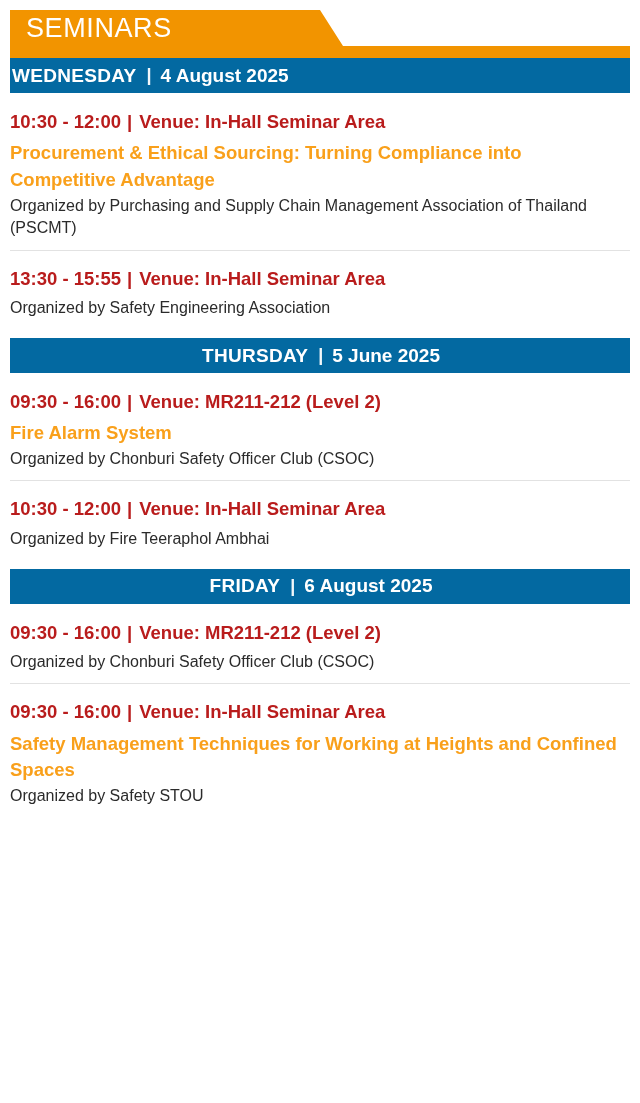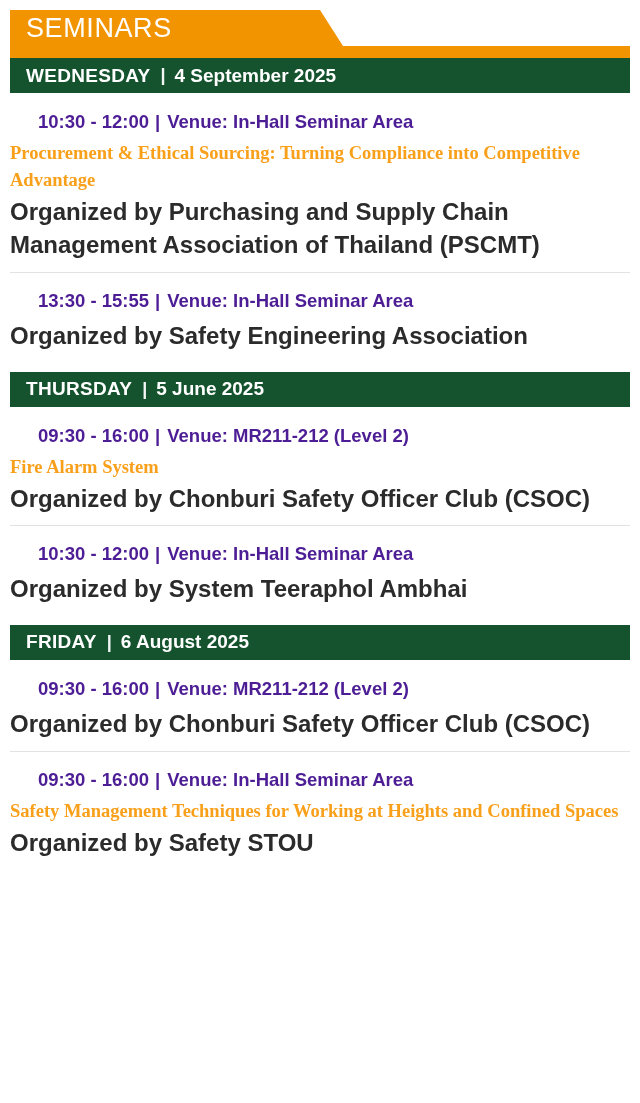--- a/index.html
+++ b/index.html
@@ -47,30 +47,31 @@
     letter-spacing: 0.6px;
     color: #ffffff;
     white-space: nowrap;
   }
 
   
   .day-bar {
     margin: 0 10px;
     width: 620px;
     box-sizing: border-box;
-    background: #14532d;
+    background: #0369a1;
     height: 35px;
     display: flex;
     align-items: center;
-    padding-left: 16px;
+    padding-left: 2px;
     color: #ffffff;
     white-space: nowrap;
   }
   .day-bar.spaced {
     margin-top: 9px;
+    justify-content: center;
   }
   .day-name {
     font-size: 19px;
     font-weight: 700;
     letter-spacing: 0.3px;
   }
   .day-sep {
     font-size: 18px;
     font-weight: 700;
     margin: 0 9px 0 10px;
@@ -84,41 +85,39 @@
   
   .entry {
     padding: 16px 10px 10px 10px;
   }
   .entry.first-of-day {
     padding-top: 17px;
   }
   .entry-meta {
     font-size: 18.5px;
     font-weight: 700;
-    color: #4c1d95;
+    color: #b91c1c;
     white-space: nowrap;
     line-height: 1.25;
     margin-bottom: 7px;
-    margin-left: 28px;
   }
   .entry-meta .meta-sep {
     margin: 0 7px 0 6px;
     font-weight: 700;
   }
   .entry-title {
     font-size: 18.5px;
     font-weight: 700;
     color: #F9A01B;
     line-height: 1.45;
     margin: 0 0 1px 0;
-    font-family: Liberation Serif, serif;
   }
   .entry-org {
-    font-size: 24px;
-    font-weight: 700;
+    font-size: 16px;
+    font-weight: 400;
     color: #2b2b2b;
     line-height: 1.4;
   }
 
   .divider {
     height: 1px;
     background: #e2e2e2;
     margin: 0 10px;
     width: 620px;
   }
@@ -129,21 +128,21 @@
 <div class="page">
 
   <div class="banner">
     <div class="banner-shape"></div>
     <div class="banner-title">SEMINARS</div>
   </div>
 
   <div class="day-bar">
     <span class="day-name">WEDNESDAY</span>
     <span class="day-sep">|</span>
-    <span class="day-date">4 September 2025</span>
+    <span class="day-date">4 August 2025</span>
   </div>
 
   <div class="entry first-of-day">
     <div class="entry-meta">
       <span>10:30 - 12:00</span><span class="meta-sep">|</span><span>Venue: In-Hall Seminar Area</span>
     </div>
     <div class="entry-title">Procurement &amp; Ethical Sourcing: Turning Compliance into Competitive Advantage</div>
     <div class="entry-org">Organized by Purchasing and Supply Chain Management Association of Thailand (PSCMT)</div>
   </div>
 
@@ -169,21 +168,21 @@
     <div class="entry-title">Fire Alarm System</div>
     <div class="entry-org">Organized by Chonburi Safety Officer Club (CSOC)</div>
   </div>
 
   <div class="divider"></div>
 
   <div class="entry">
     <div class="entry-meta">
       <span>10:30 - 12:00</span><span class="meta-sep">|</span><span>Venue: In-Hall Seminar Area</span>
     </div>
-    <div class="entry-org">Organized by System Teeraphol Ambhai</div>
+    <div class="entry-org">Organized by Fire Teeraphol Ambhai</div>
   </div>
 
   <div class="day-bar spaced">
     <span class="day-name">FRIDAY</span>
     <span class="day-sep">|</span>
     <span class="day-date">6 August 2025</span>
   </div>
 
   <div class="entry first-of-day">
     <div class="entry-meta">

